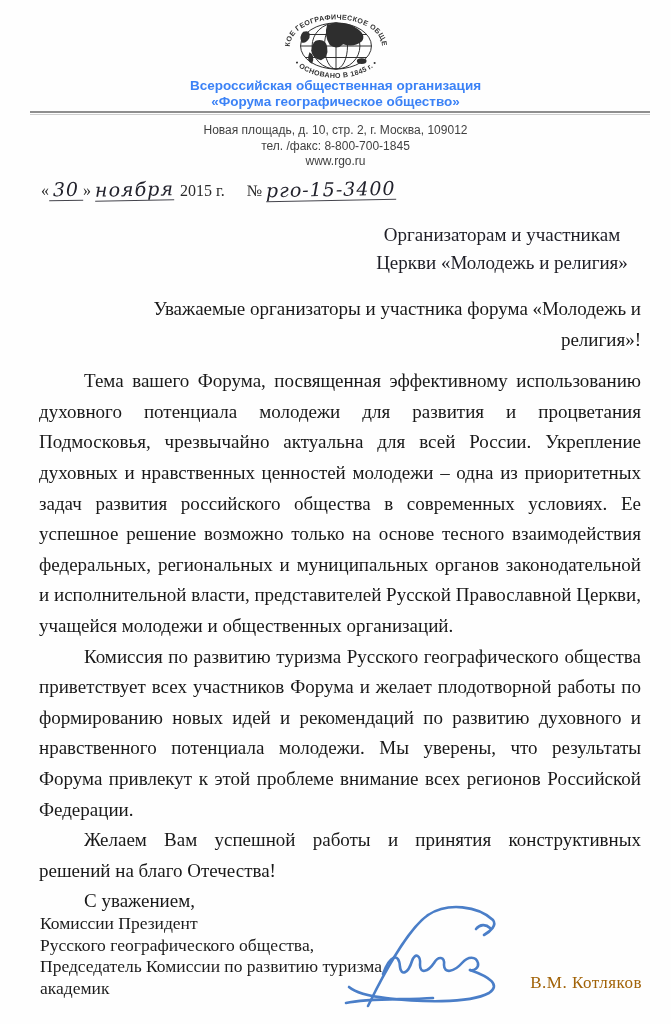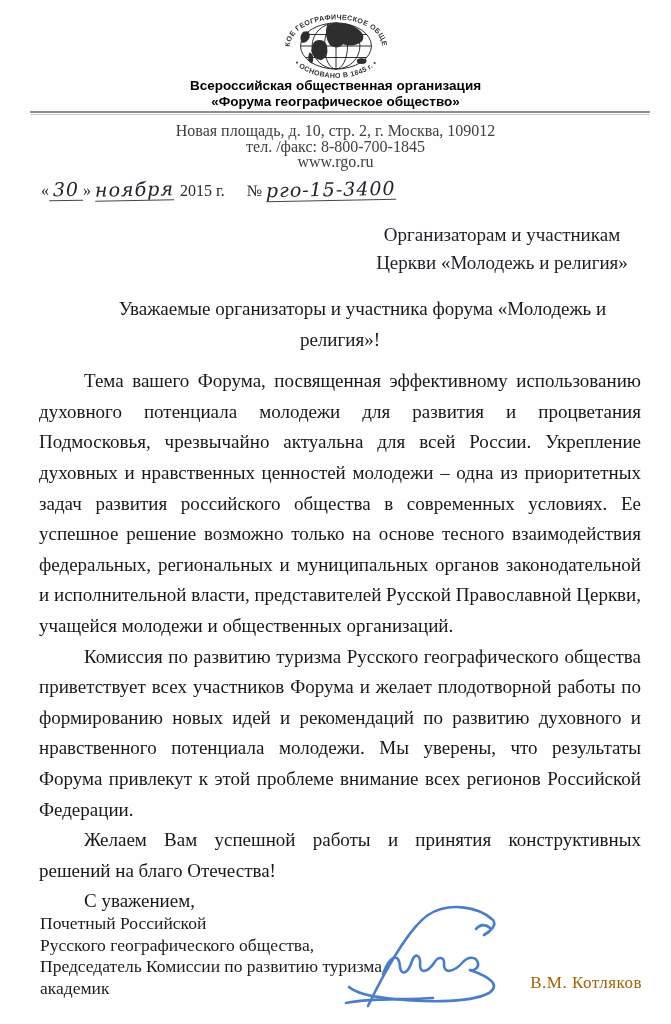--- a/index.html
+++ b/index.html
@@ -12,31 +12,31 @@
     font-family:"Liberation Serif", serif;
     color:#1c1c1c;
   }
 
   
   .emblem{position:absolute;top:6px;left:50%;transform:translateX(-50%);}
   .org-lines{
     position:absolute;top:78px;left:0;right:0;
     text-align:center;
     font-family:"Liberation Sans", sans-serif;
-    font-weight:700;font-size:13.5px;line-height:16px;color:#000000;
+    font-weight:700;font-size:13.5px;line-height:16px;color:#3b82f6;
   }
   .rule{
     position:absolute;top:111px;left:30px;right:21px;height:1px;
     border-top:2px solid #8f8f8f;border-bottom:1px solid #cfcfcf;
   }
   .address-lines{
     position:absolute;top:123px;left:0;right:0;
     text-align:center;
-    font-family:Liberation Serif, serif;
-    font-size:16px;line-height:15.5px;color:#3f3f3f;
+    font-family:Liberation Sans, sans-serif;
+    font-size:12px;line-height:15.5px;color:#3f3f3f;
   }
 
   
   .date-line{
     position:absolute;top:178px;left:33px;
     font-size:16px;color:#2a2a2a;
     white-space:nowrap;
     margin-left:8px;
   }
   .hand{
@@ -59,21 +59,21 @@
     font-size:19px;line-height:27.5px;color:#1e1e26;
   }
 
   
   .body-text{
     position:absolute;top:294px;left:39px;width:602px;
     font-size:19px;line-height:30.6px;
     color:#191919;
   }
   .body-text p{margin:0;text-indent:45px;text-align:justify;}
-  .body-text p.salutation{margin-bottom:11px;text-align:center;}
+  .body-text p.salutation{margin-bottom:11px;text-align:right;}
   .body-text p.closing{text-align:left;}
 
   
   .sig-block{
     position:absolute;top:913px;left:40px;
     font-size:17.5px;line-height:21.6px;color:#1c1c1c;
   }
   .sig-name{
     position:absolute;top:973px;right:29px;
     font-size:17px;color:#a16207;letter-spacing:.5px;
@@ -139,21 +139,21 @@
 
   <div class="body-text">
     <p class="salutation">Уважаемые организаторы и участника форума «Молодежь и религия»!</p>
     <p>Тема вашего Форума, посвященная эффективному использованию духовного потенциала молодежи для развития и процветания Подмосковья, чрезвычайно актуальна для всей России. Укрепление духовных и нравственных ценностей молодежи – одна из приоритетных задач развития российского общества в современных условиях. Ее успешное решение возможно только на основе тесного взаимодействия федеральных, региональных и муниципальных органов законодательной и исполнительной власти, представителей Русской Православной Церкви, учащейся молодежи и общественных организаций.</p>
     <p>Комиссия по развитию туризма Русского географического общества приветствует всех участников Форума и желает плодотворной работы по формированию новых идей и рекомендаций по развитию духовного и нравственного потенциала молодежи. Мы уверены, что результаты Форума привлекут к этой проблеме внимание всех регионов Российской Федерации.</p>
     <p>Желаем Вам успешной работы и принятия конструктивных решений на благо Отечества!</p>
     <p class="closing">С уважением,</p>
   </div>
 
   <div class="sig-block">
-    <div>Почетный Российской</div>
+    <div>Комиссии Президент</div>
     <div>Русского географического общества,</div>
     <div>Председатель Комиссии по развитию туризма</div>
     <div>академик</div>
   </div>
 
   <svg class="sig-ink" width="185" height="122" viewBox="0 0 185 122">
     <g fill="none" stroke="#4a7ec8" stroke-width="2.6" stroke-linecap="round" stroke-linejoin="round">
       <path d="M 30,113 C 45,82 70,36 90,22"></path>
       <path d="M 90,22 C 110,9 140,13 155,27 C 159,32 153,38 146,42"></path>
       <path d="M 45,81 C 52,62 61,59 62,74 C 63,83 70,81 74,68 C 77,59 83,62 82,72 C 82,81 90,79 96,70 C 100,63 107,63 106,72 C 106,81 116,79 124,70 C 130,63 138,63 140,70 C 141,75 136,78 132,77"></path>

